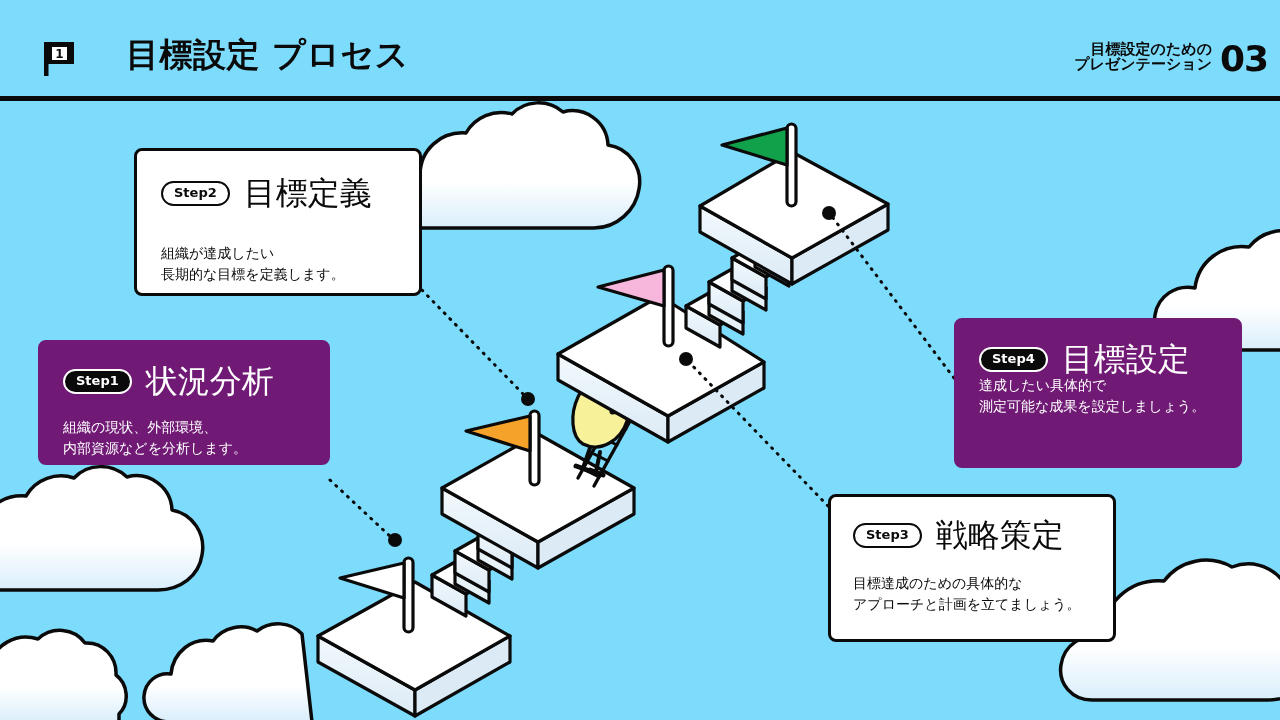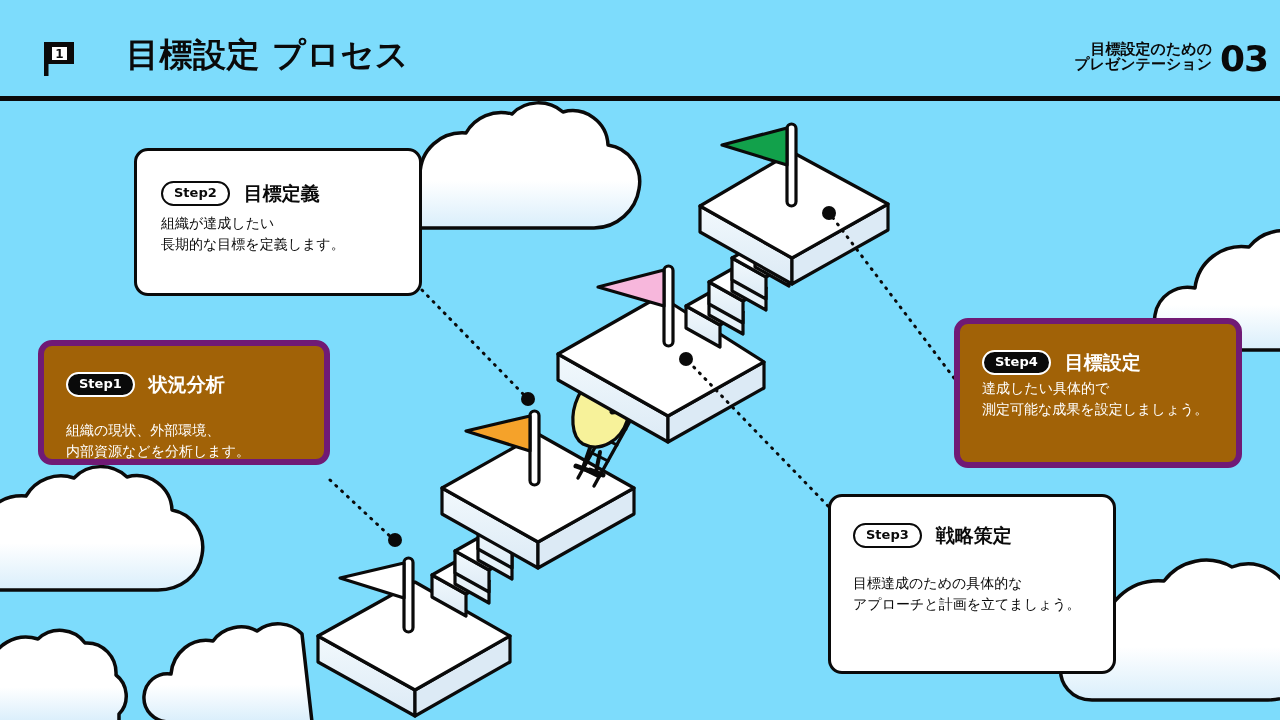--- a/index.html
+++ b/index.html
@@ -77,31 +77,31 @@
   #scene {
     position: absolute;
     left: 0; top: 0;
     width: 1280px; height: 720px;
   }
 
   
   .card {
     position: absolute;
     box-sizing: border-box;
-    border-radius: 14px;
+    border-radius: 8px;
     z-index: 30;
   }
   .card.light {
     background: #ffffff;
     border: 3px solid #0a0a0a;
     color: #0a0a0a;
   }
   .card.dark {
-    background: #a16207;
-    border: 6px solid #701a75;
+    background: #701a75;
+    border: 3px solid #701a75;
     color: #ffffff;
   }
   .card-head {
     display: flex;
     align-items: center;
     gap: 14px;
   }
   .step-pill {
     display: inline-block;
     border-radius: 999px;
@@ -115,40 +115,40 @@
     border: 2px solid #0a0a0a;
     color: #0a0a0a;
     background: #ffffff;
   }
   .card.dark .step-pill {
     border: 2px solid #ffffff;
     color: #ffffff;
     background: #0a0a0a;
   }
   .card-title {
-    font-size: 19px;
-    font-weight: 700;
+    font-size: 32px;
+    font-weight: 400;
     line-height: 32px;
     white-space: nowrap;
   }
   .card-body {
     font-size: 14px;
     line-height: 21px;
     font-weight: 500;
     white-space: pre-line;
   }
 
   
   #card-step2 { left: 134px; top: 148px;  width: 288px; height: 148px; padding: 26px 24px 0 24px; }
-  #card-step2 .card-body { margin-top: 4px; }
+  #card-step2 .card-body { margin-top: 34px; }
   #card-step1 { left: 38px;  top: 340px;  width: 292px; height: 125px; padding: 22px 22px 0 22px; }
   #card-step1 .card-body { margin-top: 20px; }
   #card-step4 { left: 954px; top: 318px;  width: 288px; height: 150px; padding: 22px 22px 0 22px; }
   #card-step4 .card-body { }
-  #card-step3 { left: 828px; top: 494px;  width: 288px; height: 180px; padding: 22px 22px 0 22px; }
+  #card-step3 { left: 828px; top: 494px;  width: 288px; height: 148px; padding: 22px 22px 0 22px; }
   #card-step3 .card-body { margin-top: 22px; }
 </style>
 </head>
 <body>
 
 <div id="slide">
 
   <div id="sky"></div>
 
   <svg id="scene" class="" style="z-index:5" viewBox="0 0 1280 720">

